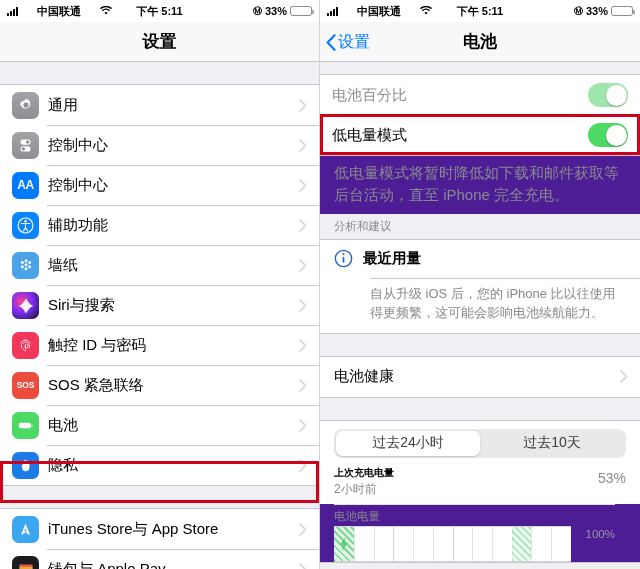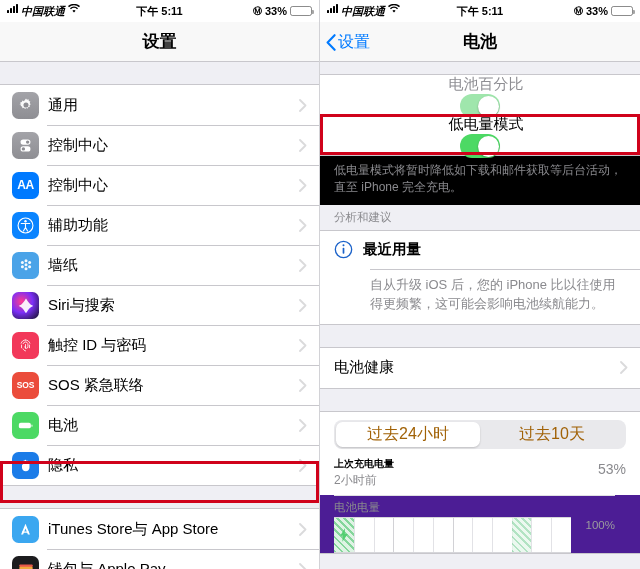--- a/index.html
+++ b/index.html
@@ -12,21 +12,21 @@
   .screens { display:flex; width:640px; height:569px; }
   .screen { width:320px; height:569px; position:relative; overflow:hidden; background:#efeff4; }
   .screen.left { border-right:1px solid #d2d2d6; }
 
   
   .statusbar {
     height:22px; background:#fff; display:flex; align-items:center;
     padding:0 7px; font-size:11px; font-weight:bold; color:#000;
     position:relative;
   }
-  .sb-left { display:flex; align-items:flex-start; gap:3px;font-style:italic; }
+  .sb-left { display:flex; align-items:center; gap:19px; }
   .sb-center { position:absolute; left:0; right:0; text-align:center; font-size:11px; font-weight:bold; pointer-events:none; }
   .sb-right { margin-left:auto; display:flex; align-items:center; gap:3px; position:relative; z-index:2; }
   .bars { display:flex; align-items:flex-end; gap:1px; height:9px; }
   .bars i { display:block; width:2px; background:#000; border-radius:.5px; }
   .bars i:nth-child(1){height:3px}
   .bars i:nth-child(2){height:5px}
   .bars i:nth-child(3){height:7px}
   .bars i:nth-child(4){height:9px}
   .carrier { font-size:11px; font-weight:bold; letter-spacing:0; }
   .wifi { width:12px; height:10px; position:relative; }
@@ -85,53 +85,53 @@
   .ico.blue3 { background:#1b7ce8; }
   .ico.appstore { background:#3ba7f0; }
   .ico.wallet { background:#1c1c1e; }
 
   .highlight-box {
     position:absolute; left:0; right:0; border:3px solid #d0021b;
     pointer-events:none; z-index:5; box-sizing:border-box;
   }
 
   
-  .row.toggle { cursor:default;flex-direction:column; }
+  .row.toggle { cursor:default; }
   .row.dim .label { color:#8e8e93; }
   .switch { width:40px; height:24px; border-radius:12px; margin-right:12px; position:relative; flex:none; cursor:pointer; }
   .switch.on { background:#4cd964; }
   .switch.on.faded { background:#9fe6ac; }
   .switch .knob {
     position:absolute; top:1.5px; left:17.5px; width:21px; height:21px; border-radius:50%;
     background:#fff; box-shadow:0 1px 2px rgba(0,0,0,.3);
   }
 
   .footnote {
-    font-size:12px; color:#8a8a8e; line-height:1.45;
-    padding:6px 14px 8px 14px; background:#000000;
+    font-size:15px; color:#8a8a8e; line-height:1.45;
+    padding:6px 14px 8px 14px; background:#4c1d95;
   }
   .sectionhdr { font-size:11.5px; color:#8a8a8e; padding:5px 14px 5px 14px; background:#efeff4; }
 
   .row.info { height:38px; padding-left:14px; }
   .infoicon { width:19px; height:19px; margin-right:10px; flex:none; }
   .row.info .label { font-weight:bold; font-size:14.5px; }
   .info-body {
     background:#fff; font-size:13px; color:#8a8a8e; line-height:1.5;
     padding:6px 14px 10px 50px; position:relative;
   }
   .info-body:before { content:""; position:absolute; left:50px; right:0; top:0; height:.5px; background:#c8c7cc; }
 
   
   .seg-wrap { padding:8px 14px 6px 14px; background:#fff; }
   .seg {
     display:flex; background:#e9e9ec; border-radius:8px; padding:2px; height:29px;
   }
   .seg div {
     flex:1; display:flex; align-items:center; justify-content:center;
-    font-size:16px; color:#a16207; border-radius:6.5px; cursor:pointer;
+    font-size:14px; color:#404040; border-radius:6.5px; cursor:pointer;
   }
   .seg div.active { background:#fff; box-shadow:0 1px 2px rgba(0,0,0,.18); font-weight:500; }
 
   .lastcharge { background:#fff; padding:2px 14px 6px 14px; display:flex; align-items:flex-start; }
   .lastcharge .lc-text { flex:1; }
   .lc-title { font-size:10px; font-weight:bold; color:#000; }
   .lc-sub { font-size:12px; color:#8a8a8e; margin-top:1px; }
   .lc-val { font-size:14px; color:#8a8a8e; padding-top:4px; }
 
   .chart-sec { background:#4c1d95; padding:0 11px 0 0; position:relative; }

